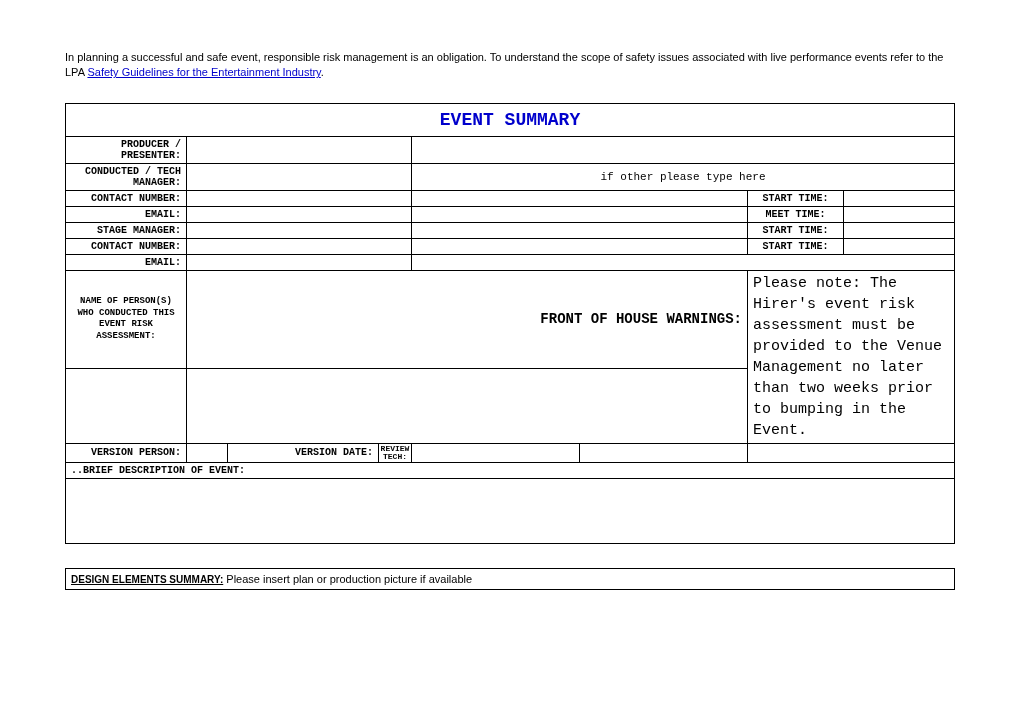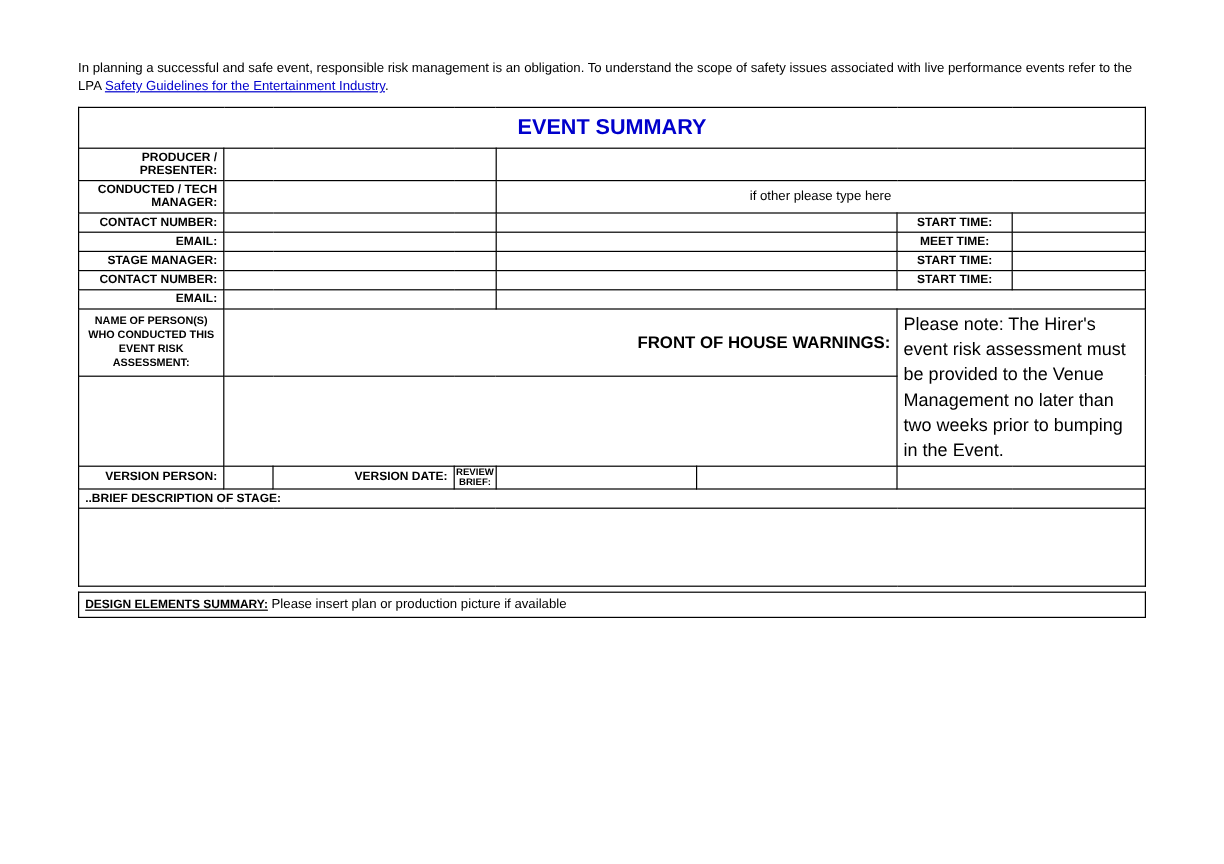--- a/index.html
+++ b/index.html
@@ -15,21 +15,22 @@
       line-height: 1.4;
     }
     .intro a {
       color: #0000cc;
       text-decoration: underline;
     }
     .main-table {
       width: 100%;
       border-collapse: collapse;
       border: 1px solid #000;
-      margin-top: 8px;
+      margin-top: 22px;
+      font-family: Liberation Mono, monospace;
     }
     .main-table td, .main-table th {
       border: 1px solid #000;
       padding: 2px 5px;
       vertical-align: middle;
     }
     .title-row td {
       text-align: center;
       color: #0000cc;
       font-weight: bold;
@@ -81,21 +82,21 @@
       text-align: left;
       padding: 4px;
     }
     .empty-block td {
       height: 60px;
     }
     .design-elements {
       width: 100%;
       border-collapse: collapse;
       border: 1px solid #000;
-      margin-top: 4px;
+      margin-top: 24px;
     }
     .design-elements td {
       border: 1px solid #000;
       padding: 4px 5px;
       font-size: 11px;
     }
     .design-label {
       font-weight: bold;
       font-size: 10px;
       text-decoration: underline;
@@ -165,27 +166,27 @@
     <td colspan="2" rowspan="2" class="note-cell">Please note: The Hirer's event risk assessment must be provided to the Venue Management no later than two weeks prior to bumping in the Event.</td>
   </tr>
   <tr class="tall-row">
     <td></td>
     <td colspan="5"></td>
   </tr>
   <tr>
     <td class="label-cell">VERSION PERSON:</td>
     <td style="width:30px"></td>
     <td class="label-right" style="width:140px">VERSION DATE:</td>
-    <td class="label-center" style="width:30px;font-size:8px;line-height:1.0;padding:1px">REVIEW BRIEF:</td>
-    <td></td>
-    <td></td>
-    <td colspan="2"></td>
-  </tr>
-  <tr>
-    <td colspan="8" class="brief-desc">..BRIEF DESCRIPTION OF STAGE:</td>
+    <td class="label-center" style="width:30px;font-size:8px;line-height:1.0;padding:1px">REVIEW TECH:</td>
+    <td></td>
+    <td></td>
+    <td colspan="2"></td>
+  </tr>
+  <tr>
+    <td colspan="8" class="brief-desc">..BRIEF DESCRIPTION OF EVENT:</td>
   </tr>
   <tr class="empty-block">
     <td colspan="8"></td>
   </tr>
 </tbody>
   </table>
 
 <table class="design-elements">
   <tbody>
       <tr>

